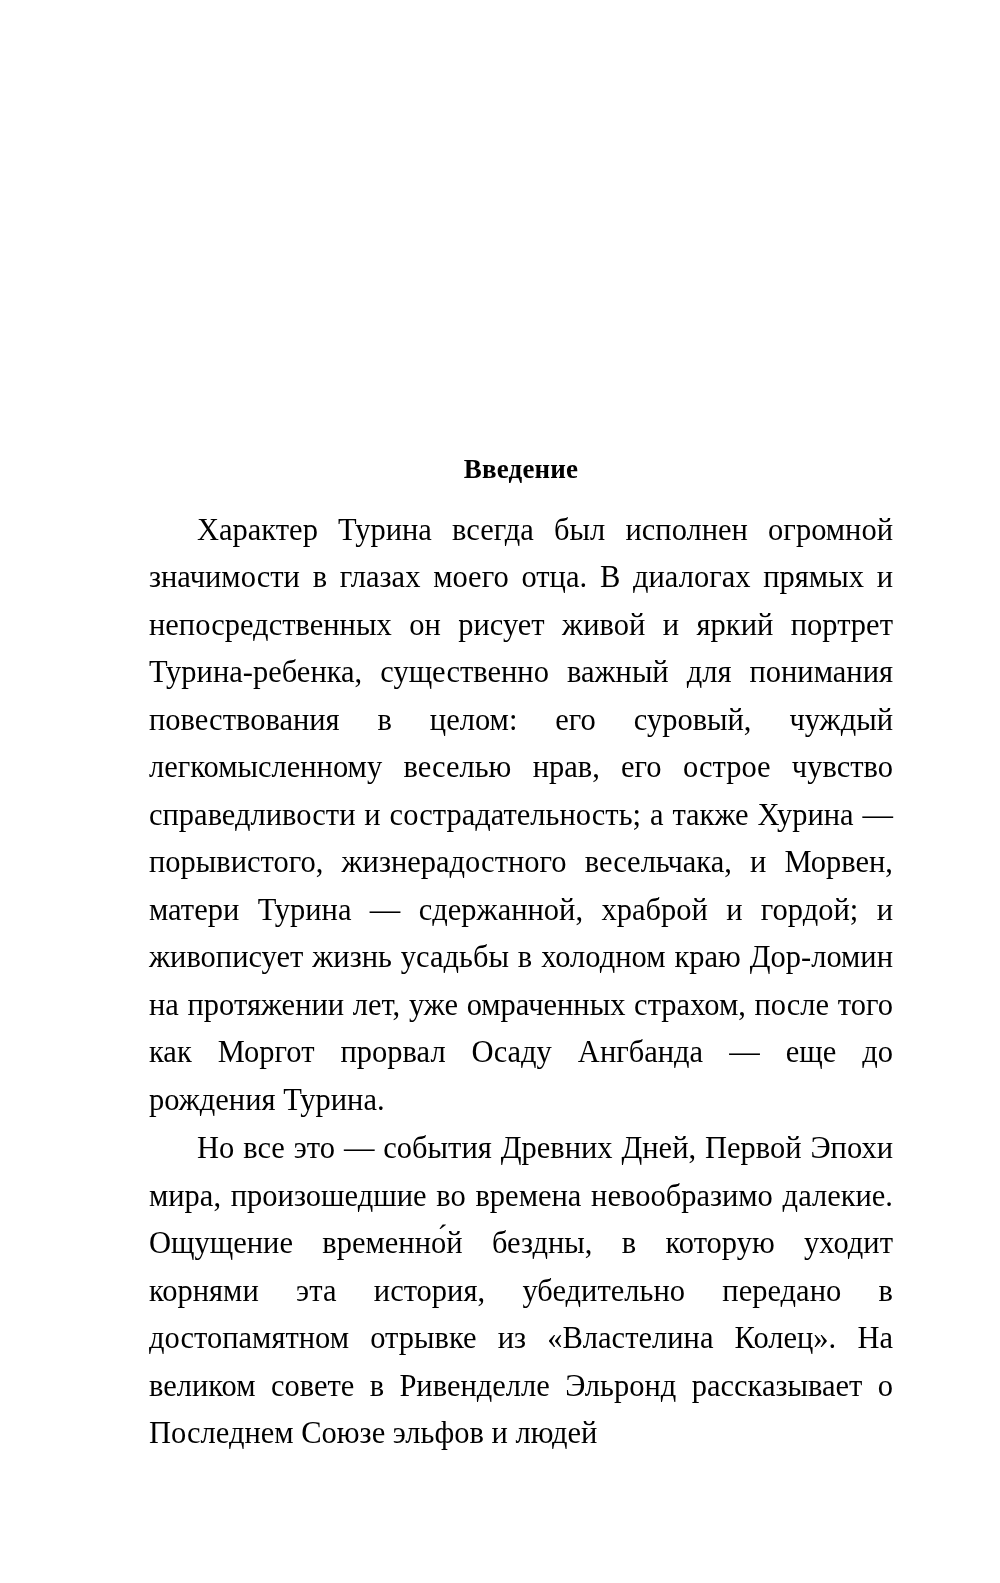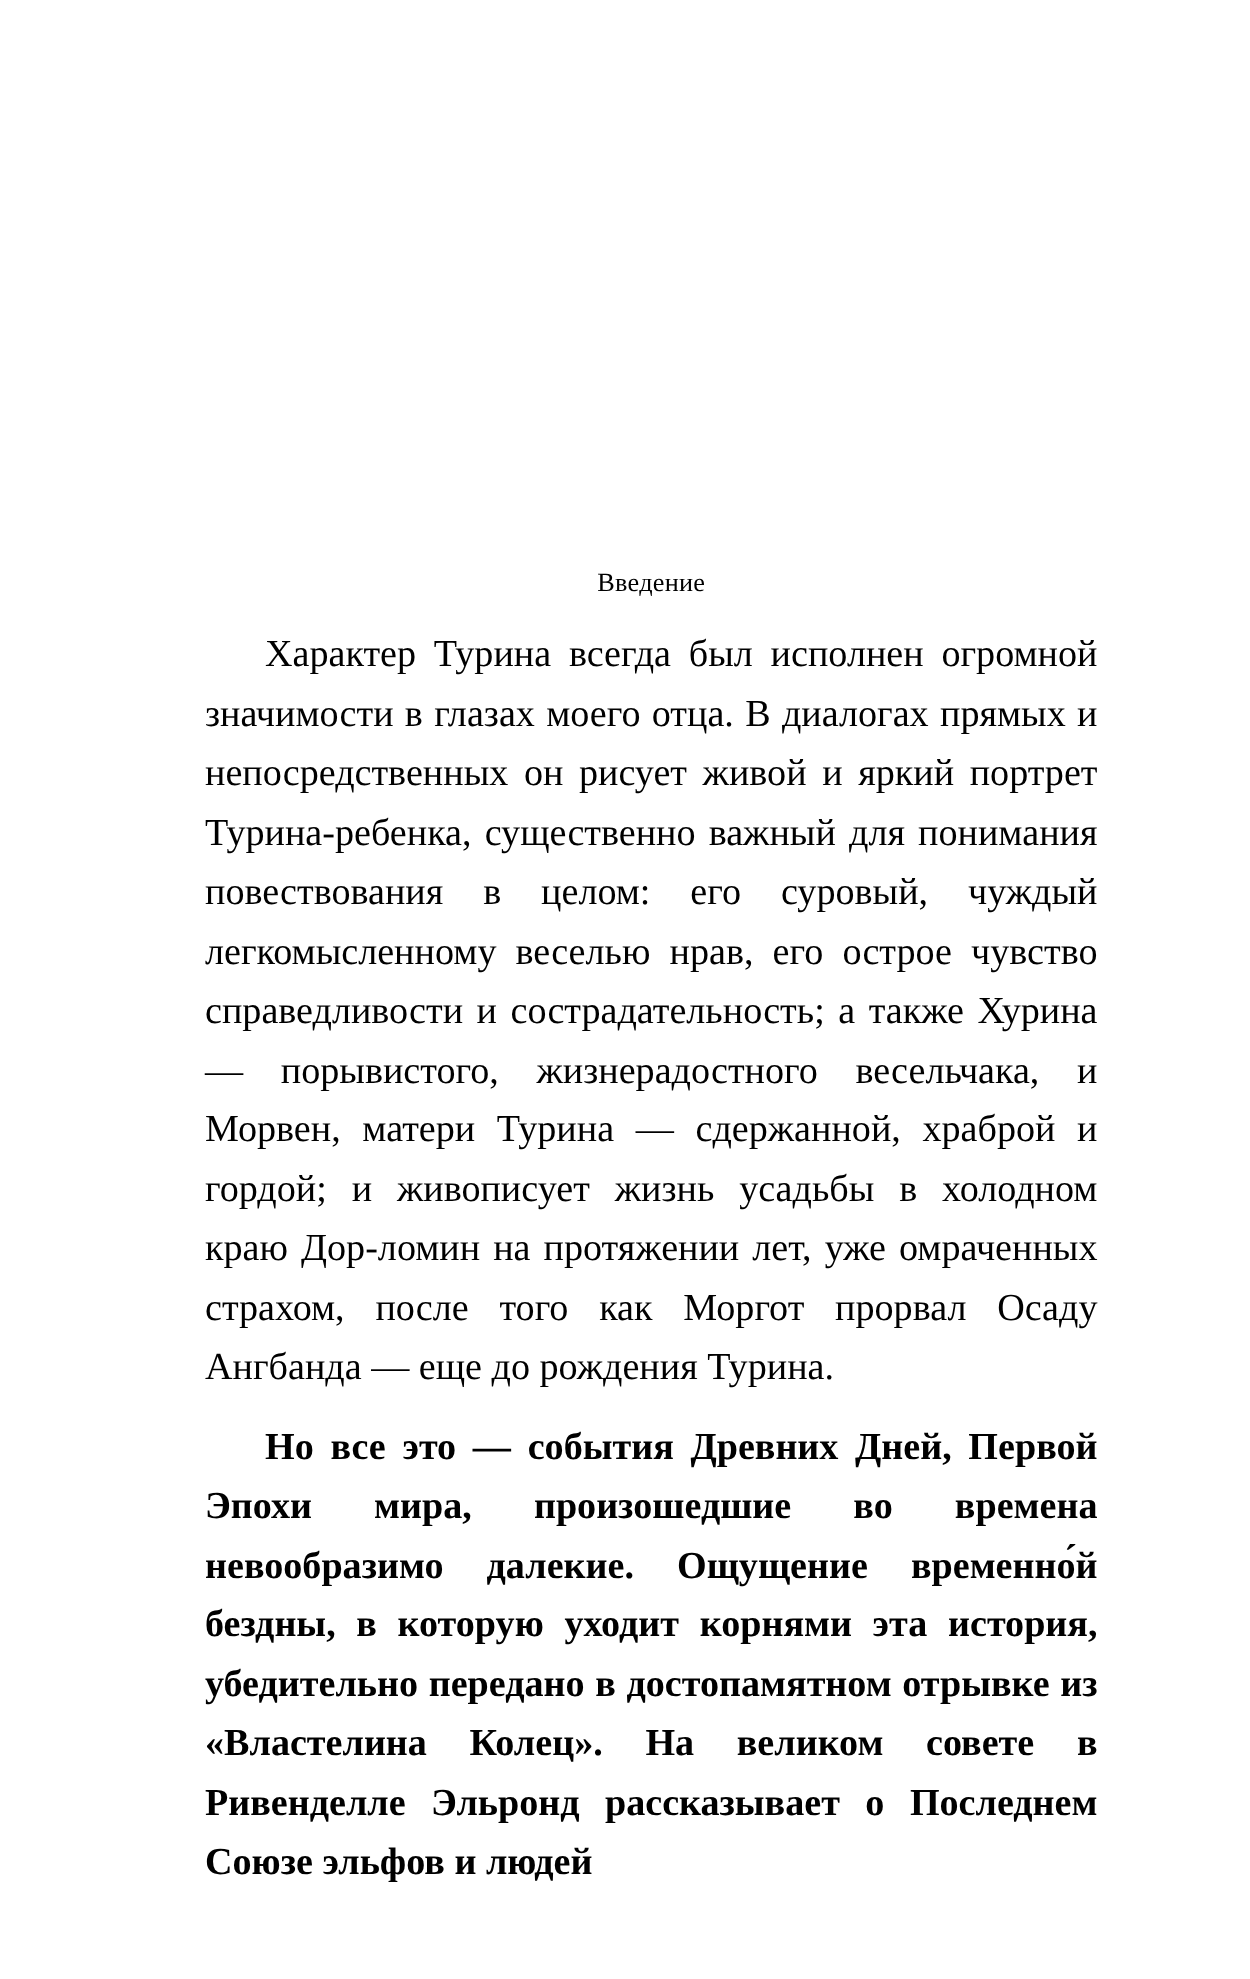--- a/index.html
+++ b/index.html
@@ -20,47 +20,46 @@
     height: 1583px;
     box-sizing: border-box;
   }
   .content {
     position: absolute;
     left: 148px;
     top: 455px;
     width: 746px;
   }
   .intro-heading {
-    font-size: 21px;
-    font-weight: normal;
+    font-size: 27px;
+    font-weight: bold;
     text-align: center;
     letter-spacing: 0.2px;
     margin: 0 0 22px 0;
     line-height: 1.1;
   }
   .chapter-title {
     font-size: 37px;
     font-weight: normal;
     text-align: center;
     letter-spacing: 1.6px;
     margin: 0 0 16px 0;
     line-height: 1.15;
     white-space: pre;
   }
   .body-text {
     font-size: 30.5px;
     line-height: 47.5px;
     text-align: justify;
     text-align-last: left;
-    margin: 16px;
+    margin: 1px;
     hyphens: manual;
   }
   .body-text + .body-text {
     margin-top: 0;
-    font-weight: bold;
   }
   .body-text .indent {
     display: inline-block;
     width: 48px;
   }
 </style>
 </head>
 <body>
 
 <div class="page">

